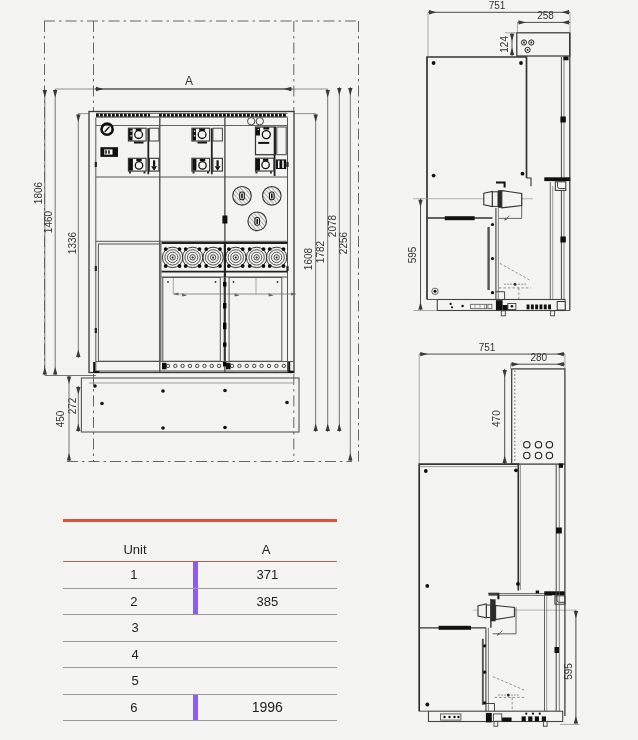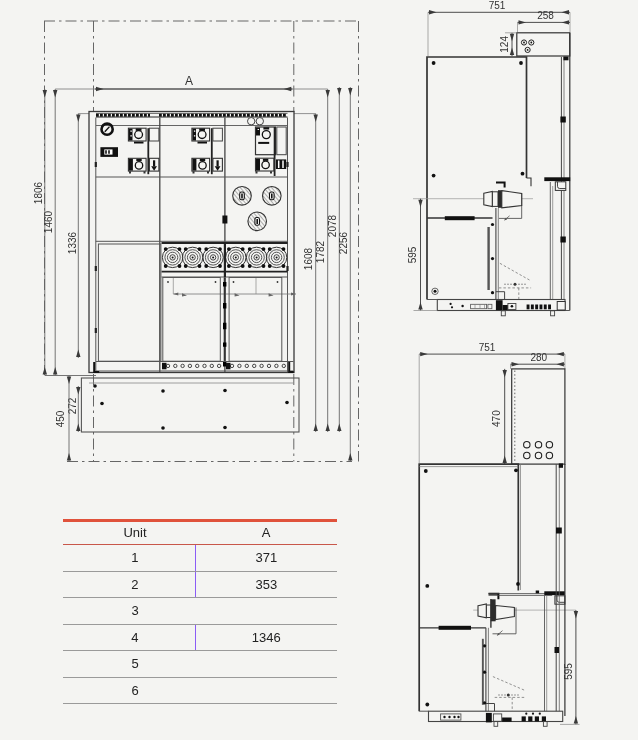--- a/index.html
+++ b/index.html
@@ -2,21 +2,21 @@
 <html><head>
 <meta charset="utf-8">
 <style>
 html,body{margin:0;padding:0;background:#f4f4f2;}
 #canvas{position:relative;width:638px;height:740px;background:#f4f4f2;overflow:hidden;font-family:"Liberation Sans",sans-serif;}
 #draw{position:absolute;left:0;top:0;}
 .dimtxt{font-family:"Liberation Sans",sans-serif;font-size:10px;fill:#333;}
 #tbl{position:absolute;left:63px;top:519px;width:274px;font-family:"Liberation Sans",sans-serif;color:#222;}
 .trow{position:relative;display:flex;border-bottom:1px solid #9a9a9a;}
 .c1{width:120px;padding-left:12px;text-align:center;font-size:13px;line-height:25.5px;height:25.5px;}
-.c2{width:142px;text-align:center;font-size:13px;line-height:25.5px;height:25.5px;border-left:1px solid #8b5cf6;}
+.c2{width:142px;text-align:center;font-size:13px;line-height:25.5px;height:25.5px;border-left:5px solid #8b5cf6;}
 </style>
 </head>
 <body>
 <div id="canvas">
 <svg id="draw" width="638" height="740" viewBox="0 0 638 740">
 <defs>
 <marker id="ar" markerWidth="10" markerHeight="8" refX="9" refY="4" orient="auto" markerUnits="userSpaceOnUse">
           <path d="M0.5,4 L8,1.8 L8,6.2 Z" fill="#3a3a3a"></path>
         </marker>
 <marker id="ae" markerWidth="10" markerHeight="8" refX="1" refY="4" orient="auto" markerUnits="userSpaceOnUse">
@@ -602,47 +602,47 @@
 <text x="0" y="0" class="dimtxt" text-anchor="middle" transform="translate(571.8,671.5) rotate(-90)">595</text>
 
 <path d="M560 724.4 H579.5" stroke="#888" stroke-width="0.7"></path>
 </g>
 </svg>
 
 <div id="tbl">
 
 <div style="height:2.5px;background:#e0523c;"></div>
 
-<div class="trow" style="border-bottom:none;">
+<div class="trow" style="border-bottom:none;margin-top:17px;">
         <div class="c1" style="border-left:none;height:22px;line-height:22px;">Unit</div>
         <div class="c2" style="border-left:none;height:22px;line-height:22px;">A</div>
       </div>
 
 <div style="height:1.5px;background:#c8574a;"></div>
 
 <div class="trow">
         <div class="c1">1</div>
         <div class="c2">371</div>
       </div>
 
 <div class="trow">
         <div class="c1">2</div>
-        <div class="c2">353</div>
+        <div class="c2">385</div>
       </div>
 
 <div class="trow">
         <div class="c1">3</div>
       </div>
 
 <div class="trow">
         <div class="c1">4</div>
-        <div class="c2">1346</div>
       </div>
 
 <div class="trow">
         <div class="c1">5</div>
       </div>
 
 <div class="trow">
         <div class="c1">6</div>
+        <div class="c2" style="font-size:14px;">1996</div>
       </div>
 </div>
 </div>
 
 </body></html>

